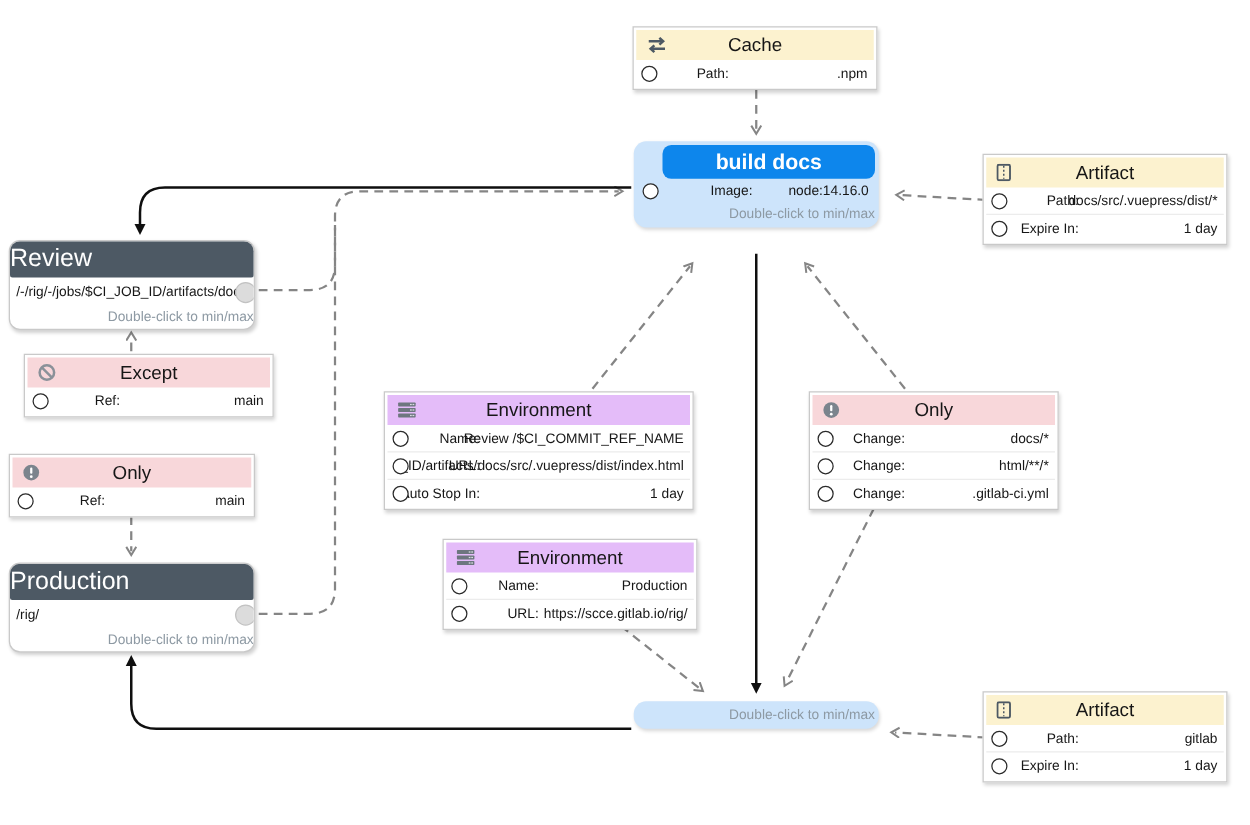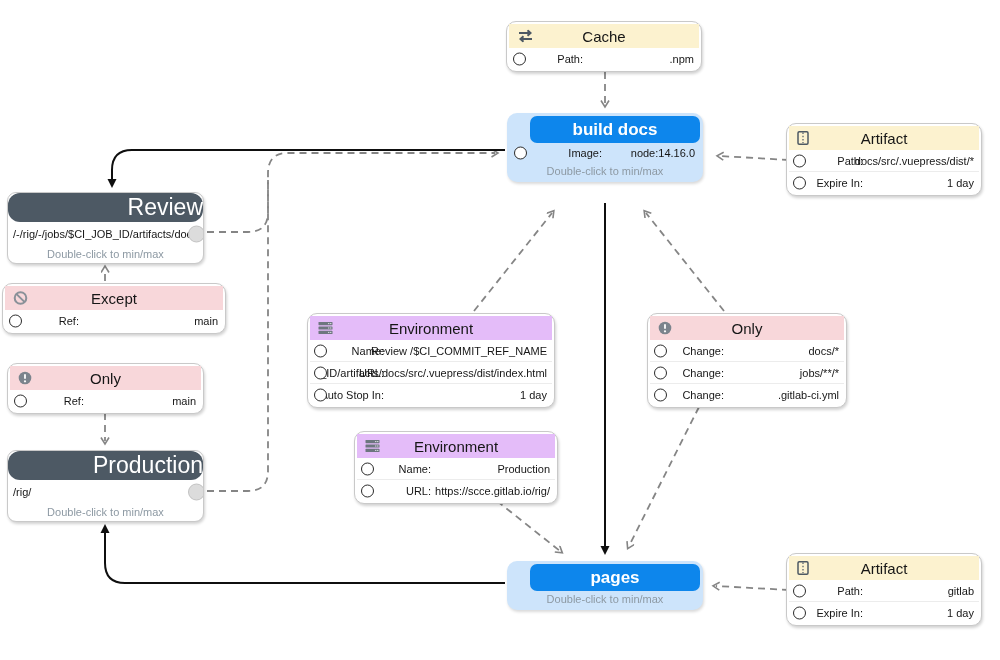--- a/index.html
+++ b/index.html
@@ -2,48 +2,48 @@
 <html><head>
 <meta charset="utf-8">
 <style>
   html,body{margin:0;padding:0;background:#fff;font-family:"Liberation Sans",sans-serif;}
   #canvas{position:relative;width:1000px;height:660px;background:#ffffff;overflow:hidden;}
   #edges{position:absolute;left:0;top:0;width:1000px;height:660px;}
   .edge{fill:none;}
   .edge.dashed{stroke:#858585;stroke-width:1.8;stroke-dasharray:7 5;}
   .edge.solid{stroke:#0f0f0f;stroke-width:2;}
 
-  .node{position:absolute;box-sizing:border-box;font-size:11px;color:#161616;border-radius:10px;}
+  .node{position:absolute;box-sizing:border-box;font-size:11px;color:#161616;}
 
   
   .node.plain{background:#fff;border:1px solid #c9c9c9;padding:2px;box-shadow:1px 2px 3px rgba(0,0,0,.18);}
   .plain .hdr{position:relative;height:24px;display:flex;align-items:center;justify-content:center;font-size:15px;}
   .plain .hdr .icon{position:absolute;left:8px;top:50%;transform:translateY(-50%);display:flex;}
   .plain .row{position:relative;height:21px;overflow:hidden;}
   .plain .row + .row{border-top:1px solid #ececec;}
 
   
   .node.blue{background:#cde4fb;border-radius:10px;padding:3px;box-shadow:1px 2px 3px rgba(0,0,0,.15);}
   .blue .hdr{position:relative;height:27px;border-radius:7px;display:flex;align-items:center;justify-content:center;font-size:17px;font-weight:600;color:#fff;margin-left:20px;}
   .blue .row{position:relative;height:20px;overflow:hidden;}
   .blue .row .label{width:92px;}
 
   
   .node.dark{background:#fff;border:1px solid #c9c9c9;border-radius:9px;box-shadow:1px 2px 3px rgba(0,0,0,.18);overflow:hidden;}
-  .dark .hdr{position:relative;height:29px;border-radius:12px;display:flex;align-items:center;justify-content:flex-end;font-size:23px;color:#fff;}
+  .dark .hdr{position:relative;height:29px;border-radius:2px;display:flex;align-items:center;justify-content:flex-start;font-size:20px;color:#fff;}
   .dark .body{position:relative;height:24px;line-height:24px;padding-left:5px;white-space:nowrap;overflow:hidden;}
 
   .row .value{position:absolute;right:5px;top:50%;transform:translateY(-50%);white-space:nowrap;}
   .row .label{position:absolute;left:0;top:50%;transform:translateY(-50%);width:74px;text-align:right;white-space:nowrap;}
   .row .lock{position:absolute;right:7px;top:50%;transform:translateY(-50%);display:flex;}
 
   .port-in{position:absolute;left:4px;top:50%;transform:translateY(-50%);width:13px;height:13px;box-sizing:border-box;border:1.5px solid #2a2a2a;border-radius:50%;background:#fff;z-index:3;}
   .port-out{position:absolute;right:-2px;top:50%;transform:translateY(-50%);width:17px;height:17px;box-sizing:border-box;border:1px solid #c2c2c2;border-radius:50%;background:#dcdcdc;z-index:3;}
 
-  .footer{height:16px;line-height:16px;text-align:center;color:#8d99a3;font-size:11px;}
+  .footer{height:16px;line-height:16px;text-align:right;color:#8d99a3;font-size:11px;}
   .dark .footer{height:17px;line-height:17px;}
 </style>
 </head>
 <body>
 
 <div id="canvas" style="width: 1000px; height: 660px; background: rgb(255, 255, 255);">
   <svg id="edges">
     <defs>
       <marker id="mGray" markerUnits="userSpaceOnUse" markerWidth="10" markerHeight="10" refX="4" refY="4.5" orient="auto">
         <path d="M0.5 0.5 L7 4.5 L0.5 8.5" fill="none" stroke="#858585" stroke-width="1.6"></path>
@@ -119,21 +119,21 @@
         <span class="label">Expire In:</span>
       </div>
     </div>
     <div class="node dark" style="left: 7px; top: 192px; width: 197px;">
       <div class="hdr" style="background: rgb(77, 89, 100);">
         <span class="title">Review</span>
       </div>
       <div class="body"><span>/-/rig/-/jobs/$CI_JOB_ID/artifacts/docs</span><span class="port-out"></span></div>
       <div class="footer">Double-click to min/max</div>
     </div>
-    <div class="node plain" style="left: 2px; top: 283px; width: 224px;">
+    <div class="node plain" style="left: 19px; top: 283px; width: 200px;">
       <div class="hdr" style="background: rgb(248, 215, 218);">
         <span class="icon">
           <svg width="15" height="15" viewBox="0 0 15 15">
             <circle cx="7.5" cy="7.5" r="5.8" fill="none" stroke="#8a9199" stroke-width="2"></circle>
             <line x1="3.6" y1="3.6" x2="11.4" y2="11.4" stroke="#8a9199" stroke-width="2"></line>
           </svg>
         </span>
         <span class="title">Except</span>
       </div>
       <div class="row">
@@ -214,21 +214,21 @@
         </span>
         <span class="title">Only</span>
       </div>
       <div class="row">
         <span class="port-in"></span>
         <span class="value">docs/*</span>
         <span class="label">Change:</span>
       </div>
       <div class="row">
         <span class="port-in"></span>
-        <span class="value">jobs/**/*</span>
+        <span class="value">html/**/*</span>
         <span class="label">Change:</span>
       </div>
       <div class="row">
         <span class="port-in"></span>
         <span class="value">.gitlab-ci.yml</span>
         <span class="label">Change:</span>
       </div>
     </div>
     <div class="node plain" style="left: 354px; top: 431px; width: 204px;">
       <div class="hdr" style="background: rgb(228, 188, 249);">
@@ -256,23 +256,20 @@
         <span class="value">Production</span>
         <span class="label">Name:</span>
       </div>
       <div class="row">
         <span class="port-in"></span>
         <span class="value">https://scce.gitlab.io/rig/</span>
         <span class="label">URL:</span>
       </div>
     </div>
     <div class="node blue" style="left: 507px; top: 561px; width: 196px;">
-      <div class="hdr" style="background: rgb(13, 134, 236);">
-        <span class="title">pages</span>
-      </div>
       <div class="footer">Double-click to min/max</div>
     </div>
     <div class="node plain" style="left: 786px; top: 553px; width: 196px;">
       <div class="hdr" style="background: rgb(252, 242, 207);">
         <span class="icon">
           <svg width="12" height="14" viewBox="0 0 12 14">
             <rect x="1" y="0.8" width="10" height="12.4" rx="1.2" fill="none" stroke="#4d5964" stroke-width="1.5"></rect>
             <path d="M6 1.5 V12" stroke="#4d5964" stroke-width="1.2" stroke-dasharray="1.6 1.6" fill="none"></path>
           </svg>
         </span>

